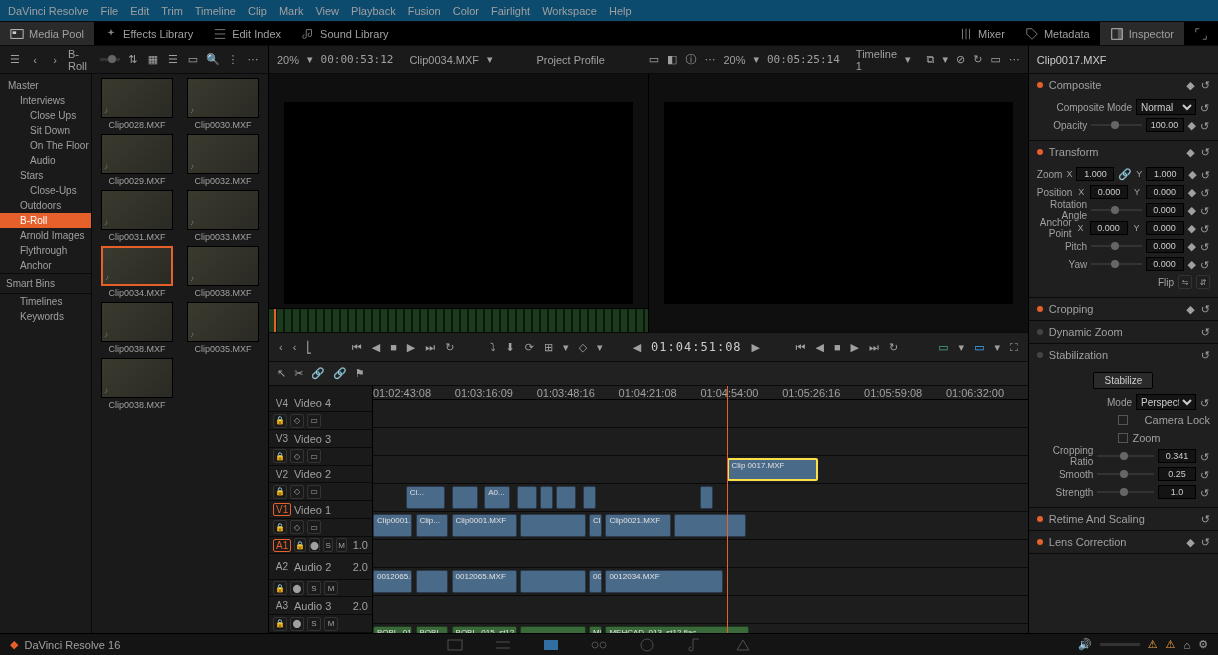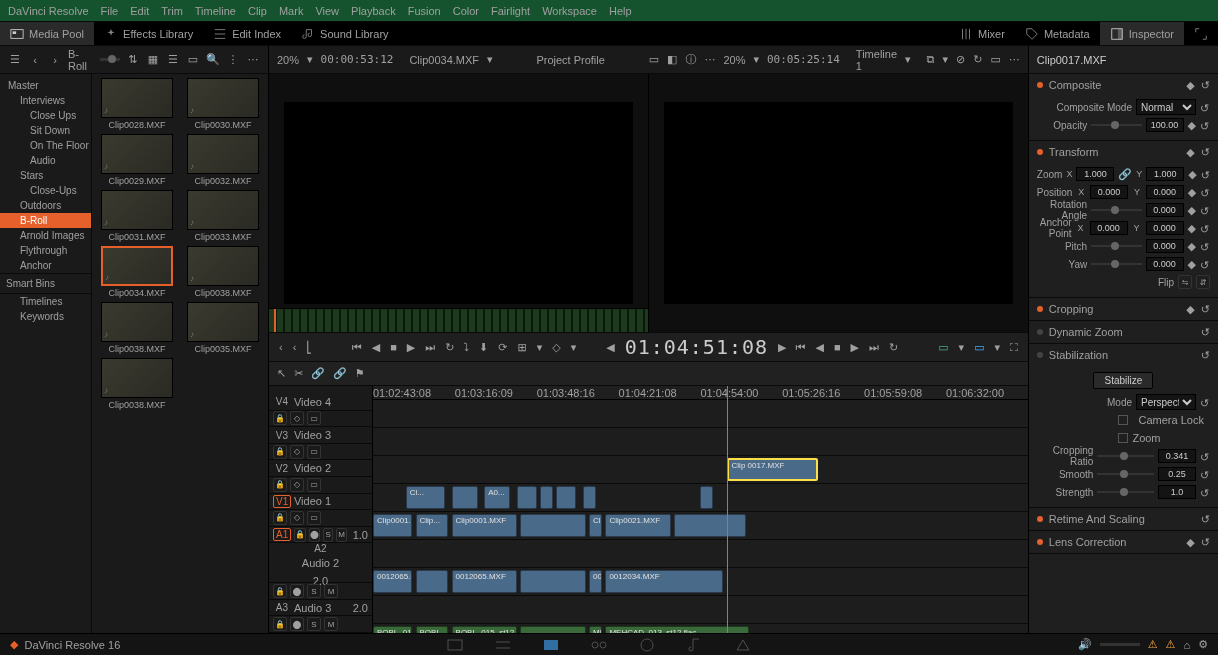--- a/index.html
+++ b/index.html
@@ -1,17 +1,17 @@
 <!DOCTYPE html>
 <html><head>
 <meta charset="utf-8">
 <style>
 * { margin:0; padding:0; box-sizing:border-box; font-family:-apple-system,Helvetica,Arial,sans-serif; font-size:11px; color:#a0a0a0; user-select:none; }
 body { background:#1a1a1a; width:1218px; height:655px; overflow:hidden; display:flex; flex-direction:column; }
-.menubar { height:22px; background:#14532d; display:flex; align-items:center; padding:0 8px; gap:12px; border-bottom:1px solid #0a0a0a; }
+.menubar { height:22px; background:#0c4a6e; display:flex; align-items:center; padding:0 8px; gap:12px; border-bottom:1px solid #0a0a0a; }
 .menubar span { font-size:11px; }
 .toolbar { height:24px; background:#000000; display:flex; align-items:center; border-bottom:1px solid #0a0a0a; }
 .tb-btn { display:flex; align-items:center; gap:5px; padding:0 10px; height:100%; }
 .tb-btn.active { background:#2a2a2a; }
 .tb-btn svg { width:14px; height:14px; }
 .main { flex:1; display:flex; overflow:hidden; }
 .left { width:280px; display:flex; flex-direction:column; background:#1a1a1a; border-right:1px solid #000; }
 .bin-head { height:28px; display:flex; align-items:center; padding:0 8px; gap:6px; border-bottom:1px solid #0a0a0a; }
 .bin-head .title { flex:1; }
 .bin-head .icon { width:14px; height:14px; display:flex; align-items:center; justify-content:center; }
@@ -36,27 +36,27 @@
 .vb-seg.mid { justify-content:center; font-weight:500; color:#ccc; }
 .vb-seg.right-a { justify-content:flex-end; }
 .viewers { flex:1; display:flex; background:#0f0f0f; }
 .viewer { flex:1; position:relative; display:flex; align-items:center; justify-content:center; }
 .viewer + .viewer { border-left:1px solid #000; }
 .vimg { width:92%; height:78%; background:#000; }
 .vstrip { position:absolute; bottom:0; left:0; right:0; height:24px; background:repeating-linear-gradient(90deg,#1e3a1e 0 6px,#0a1a0a 6px 8px); border-top:1px solid #000; }
 .v-head { position:absolute; top:0; left:5px; width:2px; height:100%; background:#e6602b; }
 .transport { height:30px; display:flex; align-items:center; justify-content:space-between; padding:0 10px; border-top:1px solid #0a0a0a; border-bottom:1px solid #0a0a0a; background:#1f1f1f; }
 .tctrl { display:flex; gap:10px; align-items:center; }
-.tctrl .bigtc { font-size:20px; font-family:monospace; color:#ccc; letter-spacing:1px; }
+.tctrl .bigtc { font-size:12px; font-family:monospace; color:#ccc; letter-spacing:1px; }
 .timeline { flex:1.05; display:flex; flex-direction:column; background:#1a1a1a; overflow:hidden; }
 .tl-toolbar { height:24px; background:#212121; display:flex; align-items:center; gap:8px; padding:0 8px; border-bottom:1px solid #0a0a0a; }
 .tl-body { flex:1; display:flex; overflow:hidden; }
 .tl-left { width:104px; background:#1a1a1a; border-right:1px solid #000; display:flex; flex-direction:column; }
 .track-head { height:28px; display:flex; align-items:center; padding:0 4px; gap:3px; border-bottom:1px solid #0a0a0a; }
-.track-head.tall { height:40px;flex-direction:column; }
+.track-head.tall { height:40px; }
 .track-lbl { font-size:10px; width:18px; text-align:center; }
 .track-lbl.boxed { border:1px solid #e6602b; color:#e6602b; border-radius:2px; padding:0 2px; }
 .tk-btn { width:14px; height:14px; border:1px solid #333; border-radius:2px; font-size:8px; display:flex; align-items:center; justify-content:center; }
 .tl-right { flex:1; position:relative; overflow:hidden; }
 .ruler { height:14px; background:#1f1f1f; border-bottom:1px solid #000; position:relative; font-size:8px; }
 .ruler span { position:absolute; top:1px; }
 .tracks { position:relative; }
 .track { height:28px; background:#1d1d1d; border-bottom:1px solid #0a0a0a; position:relative; }
 .clip { position:absolute; top:2px; bottom:2px; border-radius:2px; overflow:hidden; font-size:8px; padding:1px 3px; color:#e0e0e0; }
 .clip.v { background:#4a6a8a; border:1px solid #2a3a4a; }
@@ -603,21 +603,21 @@
       <div class="sec-body">
         <div class="stab-btn">Stabilize</div>
         <div class="prop">
             <span class="prop-lbl">Mode</span>
             <select class="drp"><option>Perspective</option></select>
             <span class="reset">↺</span>
           </div>
         <div class="prop">
             <span class="prop-lbl"></span>
             <span class="chk"></span>
-            <span style="flex:1;text-align:center">Camera Lock</span>
+            <span style="flex:1;text-align:right">Camera Lock</span>
           </div>
         <div class="prop">
             <span class="prop-lbl"></span>
             <span class="chk"></span>
             <span style="flex:1;text-align:left">Zoom</span>
           </div>
         <div class="prop">
             <span class="prop-lbl">Cropping Ratio</span>
             <span class="slider"></span>
             <input type="text" value="0.341" style="">

